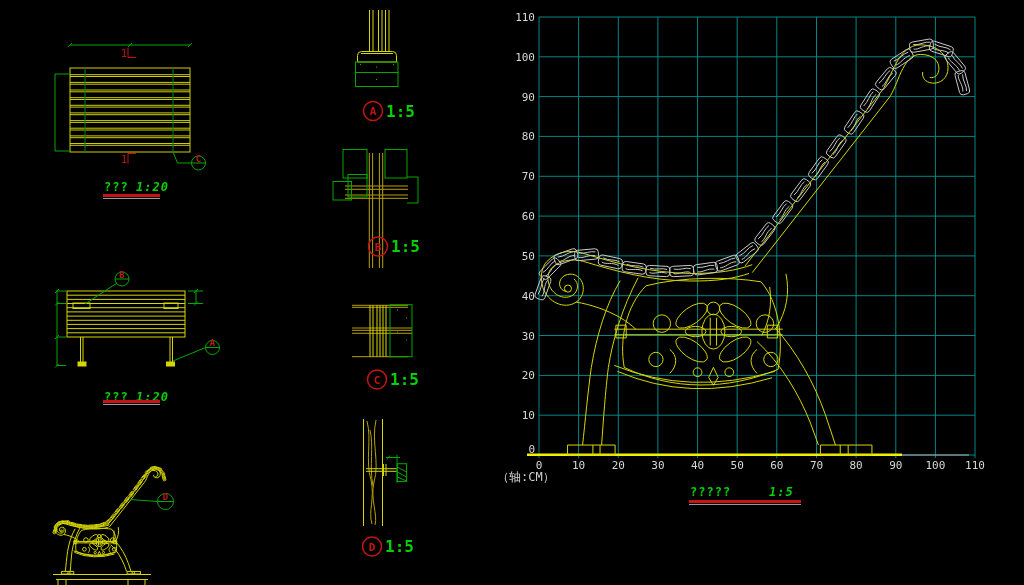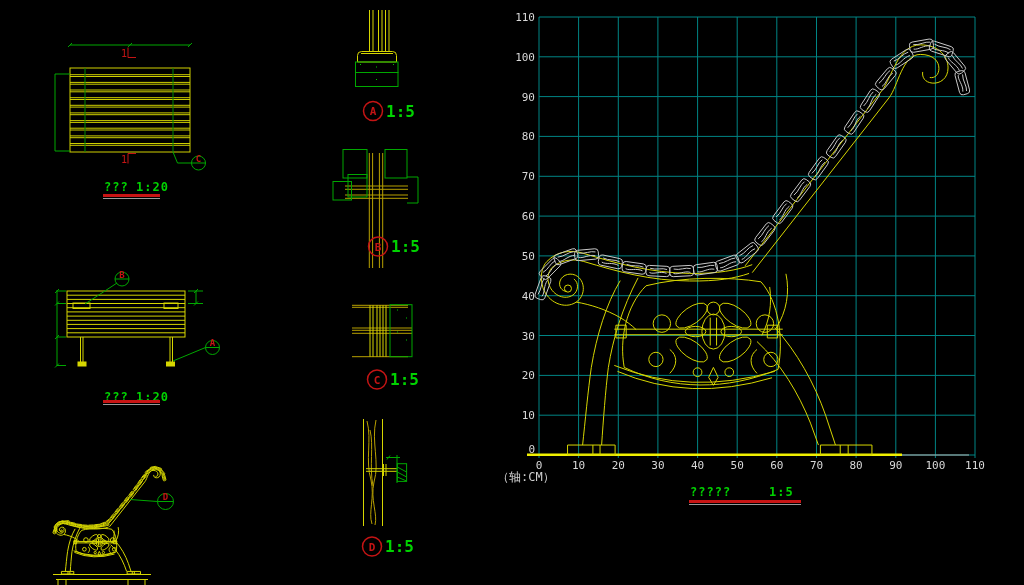--- a/index.html
+++ b/index.html
@@ -1,21 +1,21 @@
 <!DOCTYPE html>
 <html><head>
 <meta charset="utf-8">
 <style>
   html,body{margin:0;padding:0;background:#000;}
   #cad-canvas{position:relative;width:1024px;height:585px;background:#000;overflow:hidden;
     font-family:"DejaVu Sans Mono",monospace;}
   #draw{position:absolute;left:0;top:0;}
   .abs{position:absolute;white-space:nowrap;}
   .view-title{color:#00d200;font-size:12px;font-weight:bold;letter-spacing:1px;}
-  .view-scale{color:#00d200;font-size:12px;font-weight:bold;letter-spacing:1px;}
+  .view-scale{color:#00d200;font-size:12px;font-weight:bold;letter-spacing:1px;font-style:italic;}
   .lbl-underline{height:5px;background:linear-gradient(#c81414 0 3px,transparent 3px 4px,#9a9a9a 4px 5px);}
   .unit-label{color:#cfcfcf;font-size:12px;}
   svg text{font-family:"DejaVu Sans Mono",monospace;}
 </style>
 </head>
 <body>
 
 <div id="cad-canvas">
 
 <svg id="draw" width="1024" height="585" viewBox="0 0 1024 585">

